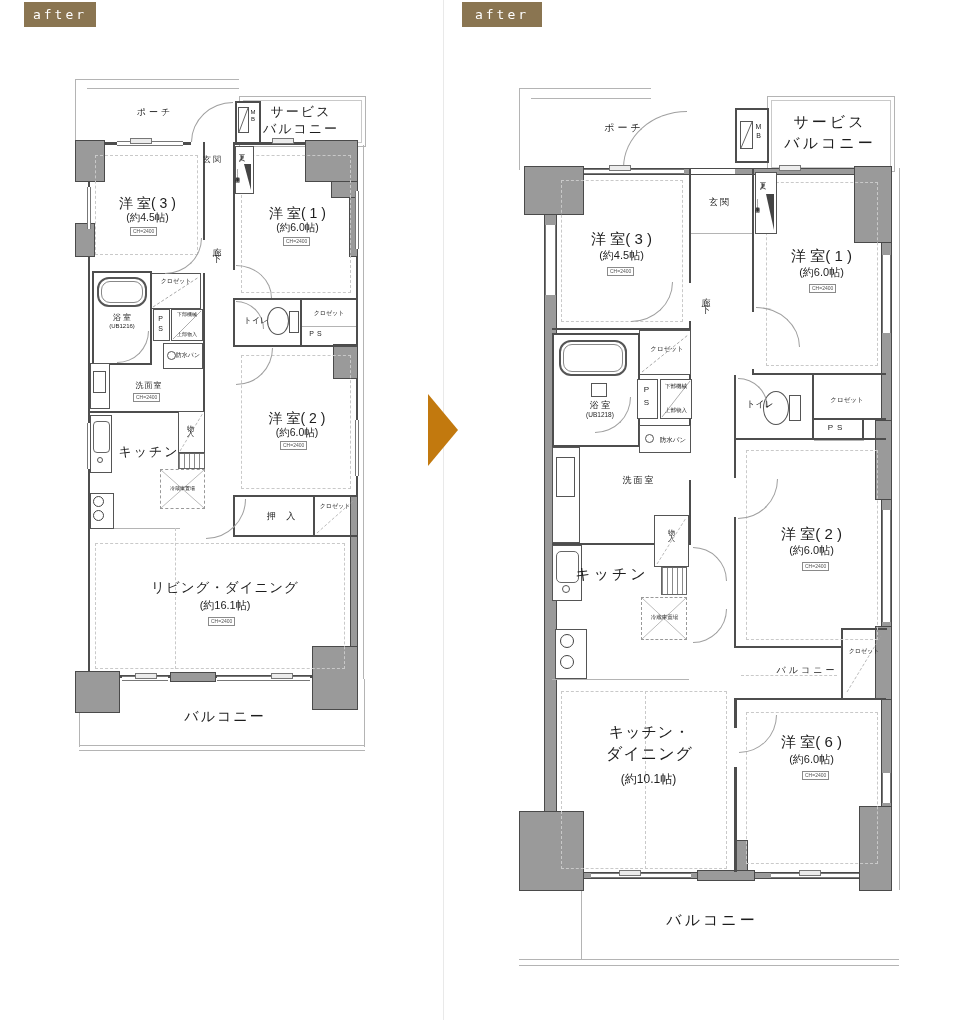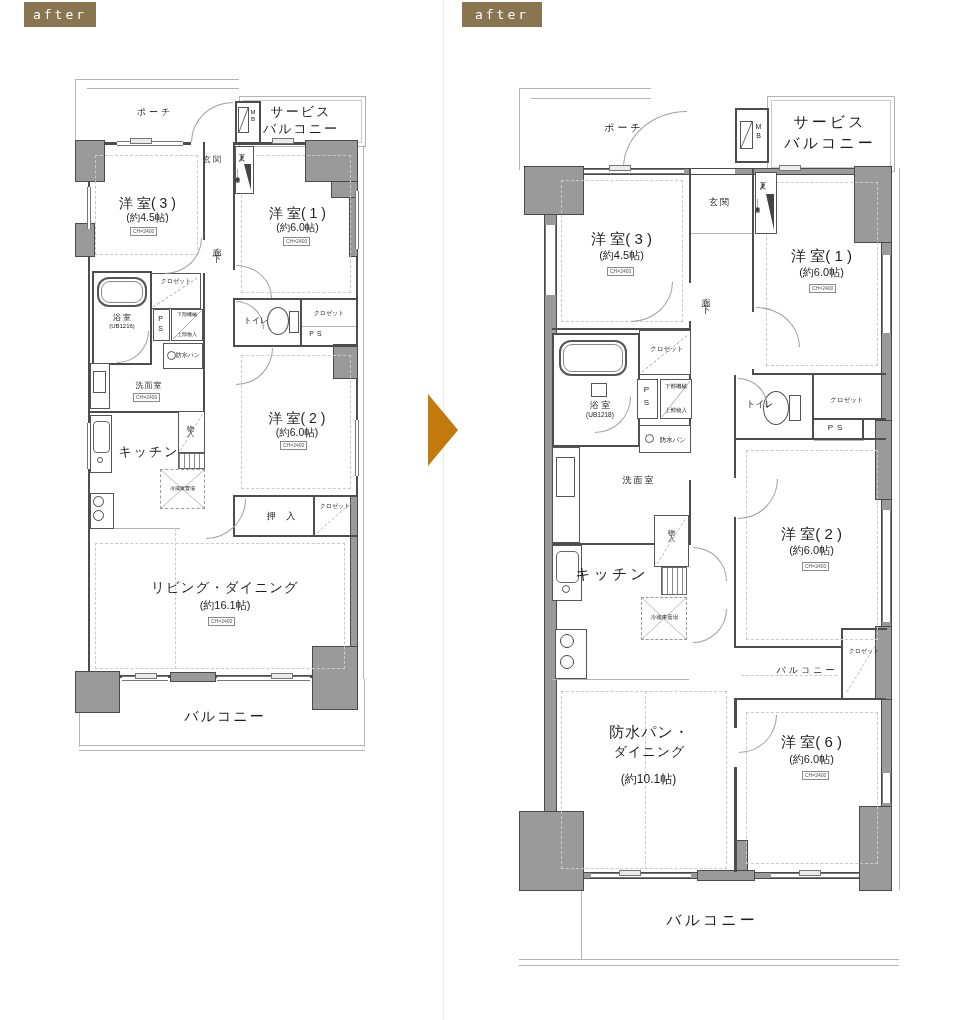--- a/index.html
+++ b/index.html
@@ -385,22 +385,22 @@
     <div class="lbl" style="left:298px;top:311px;width:60px;font-size:6.5px;">クロゼット</div>
     <div class="lbl" style="left:303px;top:338px;width:30px;font-size:8px;letter-spacing:4px;">PS</div>
     <div class="lbl" style="left:235px;top:440px;width:115px;font-size:15px;">洋 室( 2 )</div>
     <div class="lbl" style="left:245px;top:459px;width:95px;font-size:11px;">(約6.0帖)</div>
     <div class="tag" style="left:283px;top:477px;">CH=2400</div>
     <div class="vlbl" style="left:147px;top:438px;font-size:7px;letter-spacing:6px;">物入</div>
     <div class="lbl" style="left:38px;top:480px;width:110px;font-size:15px;letter-spacing:3px;">キッチン</div>
     <div class="lbl" style="left:123px;top:529px;width:45px;font-size:5.5px;">冷蔵庫置場</div>
     <div class="lbl" style="left:228px;top:580px;width:120px;font-size:9px;letter-spacing:3px;">バルコニー</div>
     <div class="lbl" style="left:325px;top:563px;width:40px;font-size:6px;">クロゼット</div>
-    <div class="lbl" style="left:58px;top:638px;width:145px;font-size:15px;letter-spacing:1px;">防水パン・</div>
-    <div class="lbl" style="left:58px;top:660px;width:145px;font-size:13px;letter-spacing:1px;">ダイニング</div>
+    <div class="lbl" style="left:58px;top:638px;width:145px;font-size:15px;letter-spacing:1px;">キッチン・</div>
+    <div class="lbl" style="left:58px;top:660px;width:145px;font-size:16px;letter-spacing:1px;">ダイニング</div>
     <div class="lbl" style="left:72px;top:688px;width:115px;font-size:12px;">(約10.1帖)</div>
     <div class="lbl" style="left:235px;top:648px;width:115px;font-size:15px;">洋 室( 6 )</div>
     <div class="lbl" style="left:245px;top:668px;width:95px;font-size:11px;">(約6.0帖)</div>
     <div class="tag" style="left:283px;top:686px;">CH=2400</div>
     <div class="lbl" style="left:128px;top:826px;width:130px;font-size:15px;letter-spacing:3px;">バルコニー</div>
   </div>
 
 </div>
 
 </body></html>

